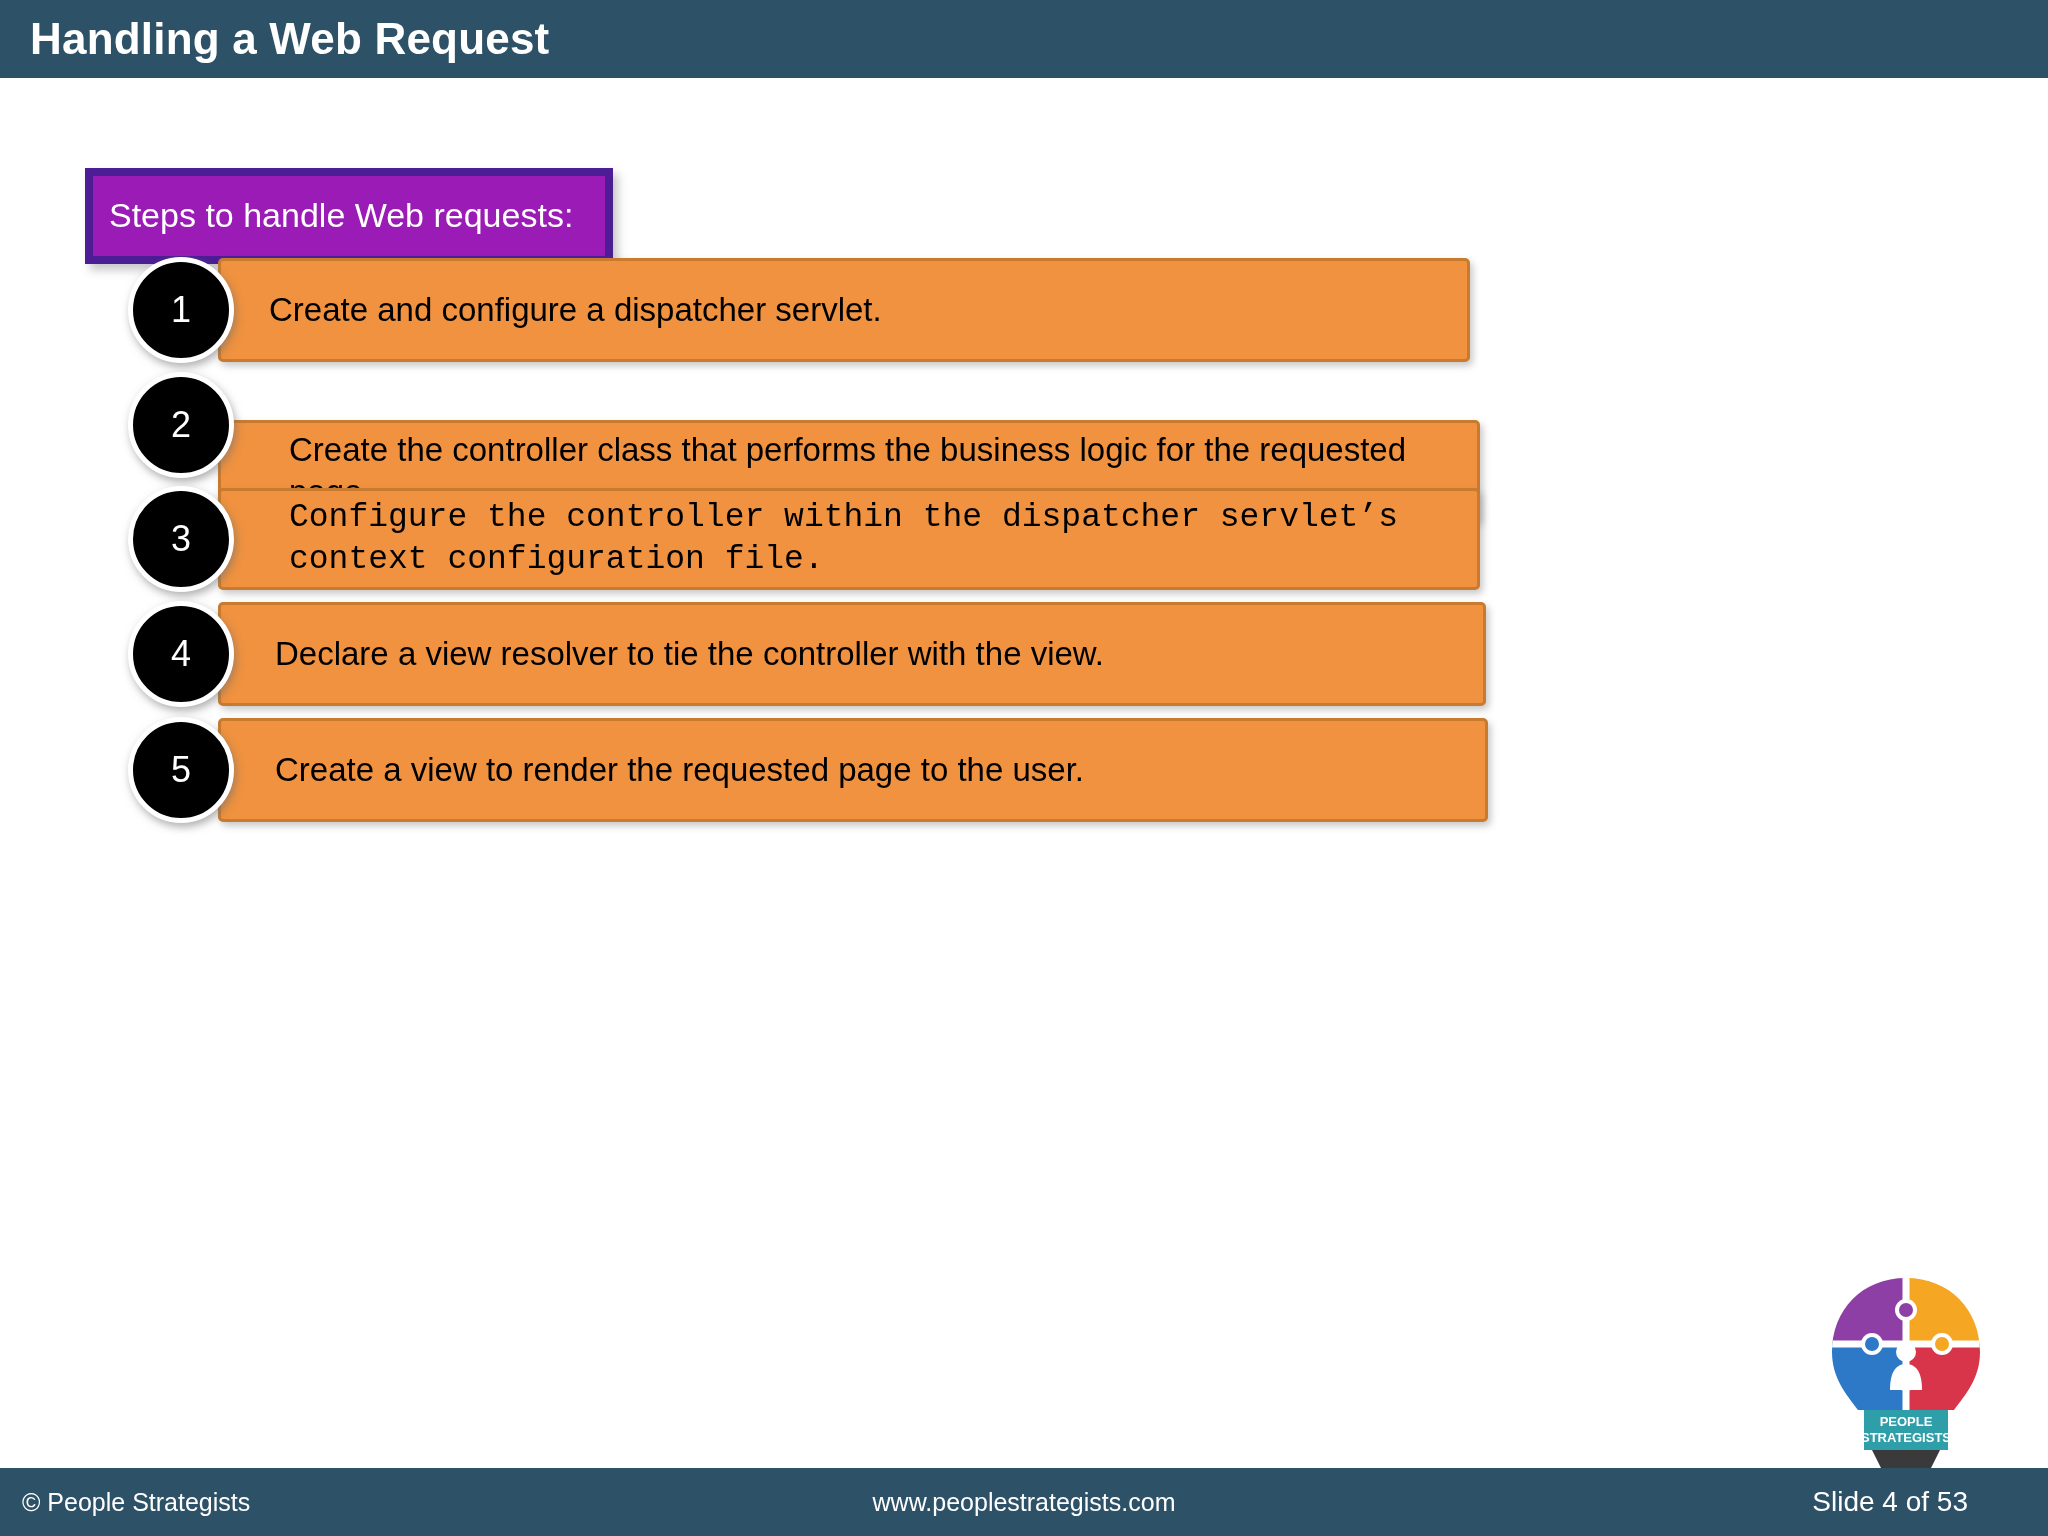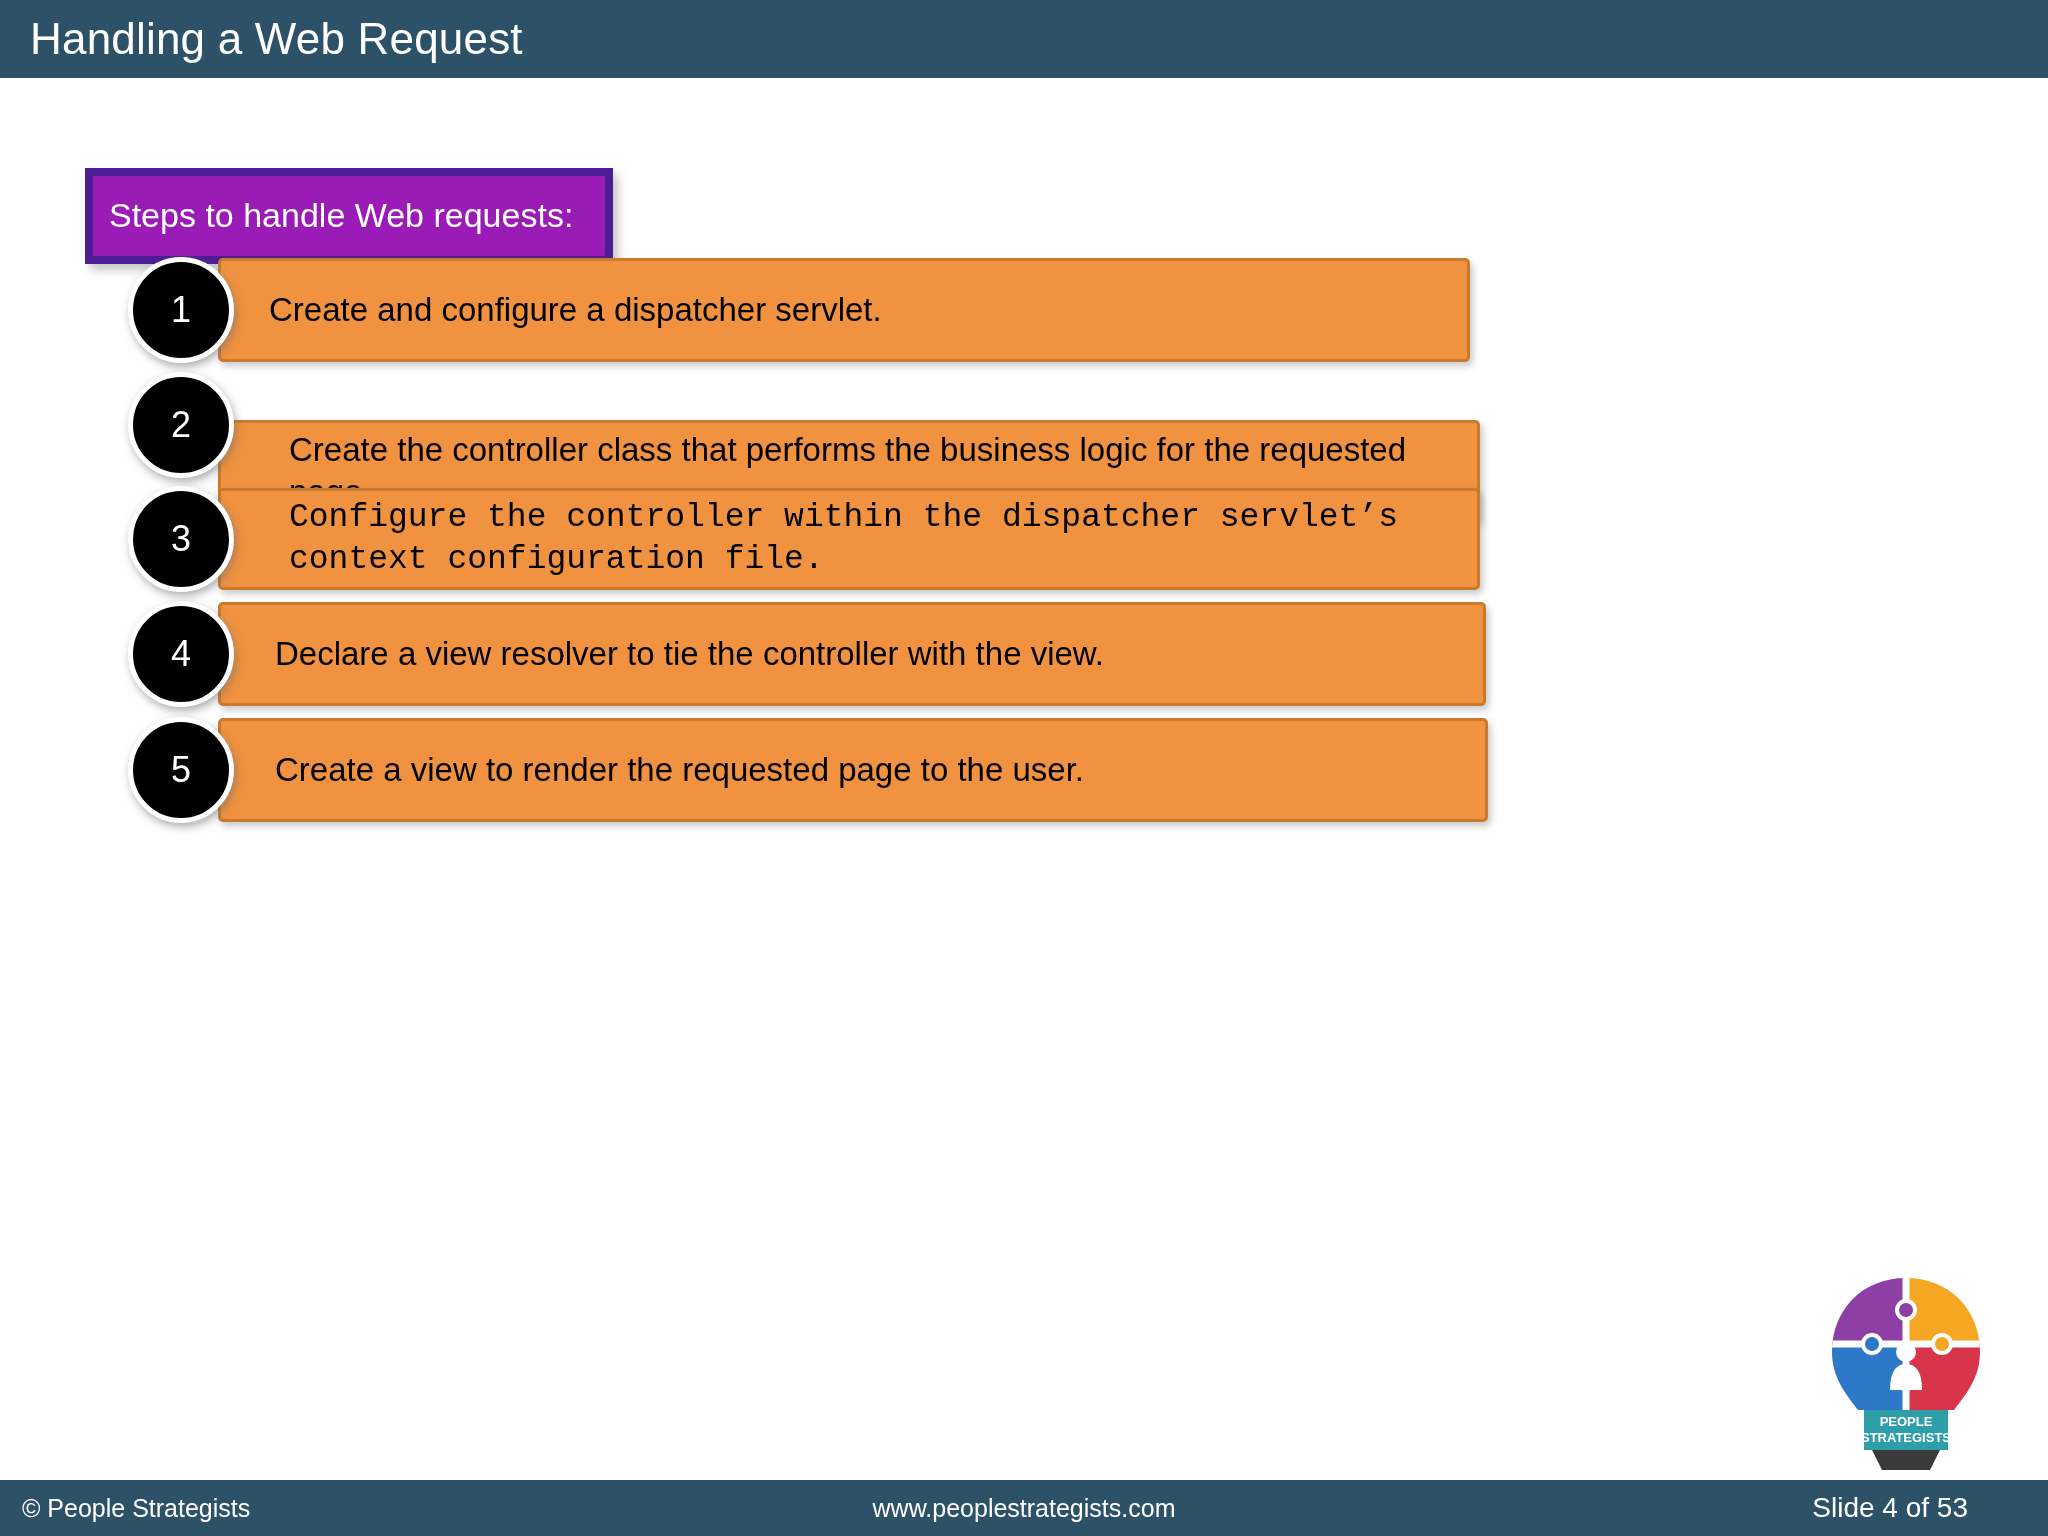--- a/index.html
+++ b/index.html
@@ -25,21 +25,21 @@
     background: #2d5167;
     box-sizing: border-box;
   }
   .header-title {
     position: absolute;
     left: 30px;
     top: 50%;
     transform: translateY(-50%);
     color: #ffffff;
     font-size: 44px;
-    font-weight: normal;
+    font-weight: bold;
     letter-spacing: 0.2px;
     white-space: nowrap;
   }
 
   
   .purple-box-wrap {
     position: absolute;
     left: 85px;
     top: 168px;
     width: 528px;
@@ -150,21 +150,21 @@
     height: 210px;
   }
   .logo svg { display: block; }
 
   
   .footer-bar {
     position: absolute;
     left: 0;
     bottom: 0;
     width: 2048px;
-    height: 56px;
+    height: 68px;
     background: #2d5167;
   }
   .footer-left {
     position: absolute;
     left: 22px;
     top: 50%;
     transform: translateY(-50%);
     color: #ffffff;
     font-size: 25px;
     white-space: nowrap;

